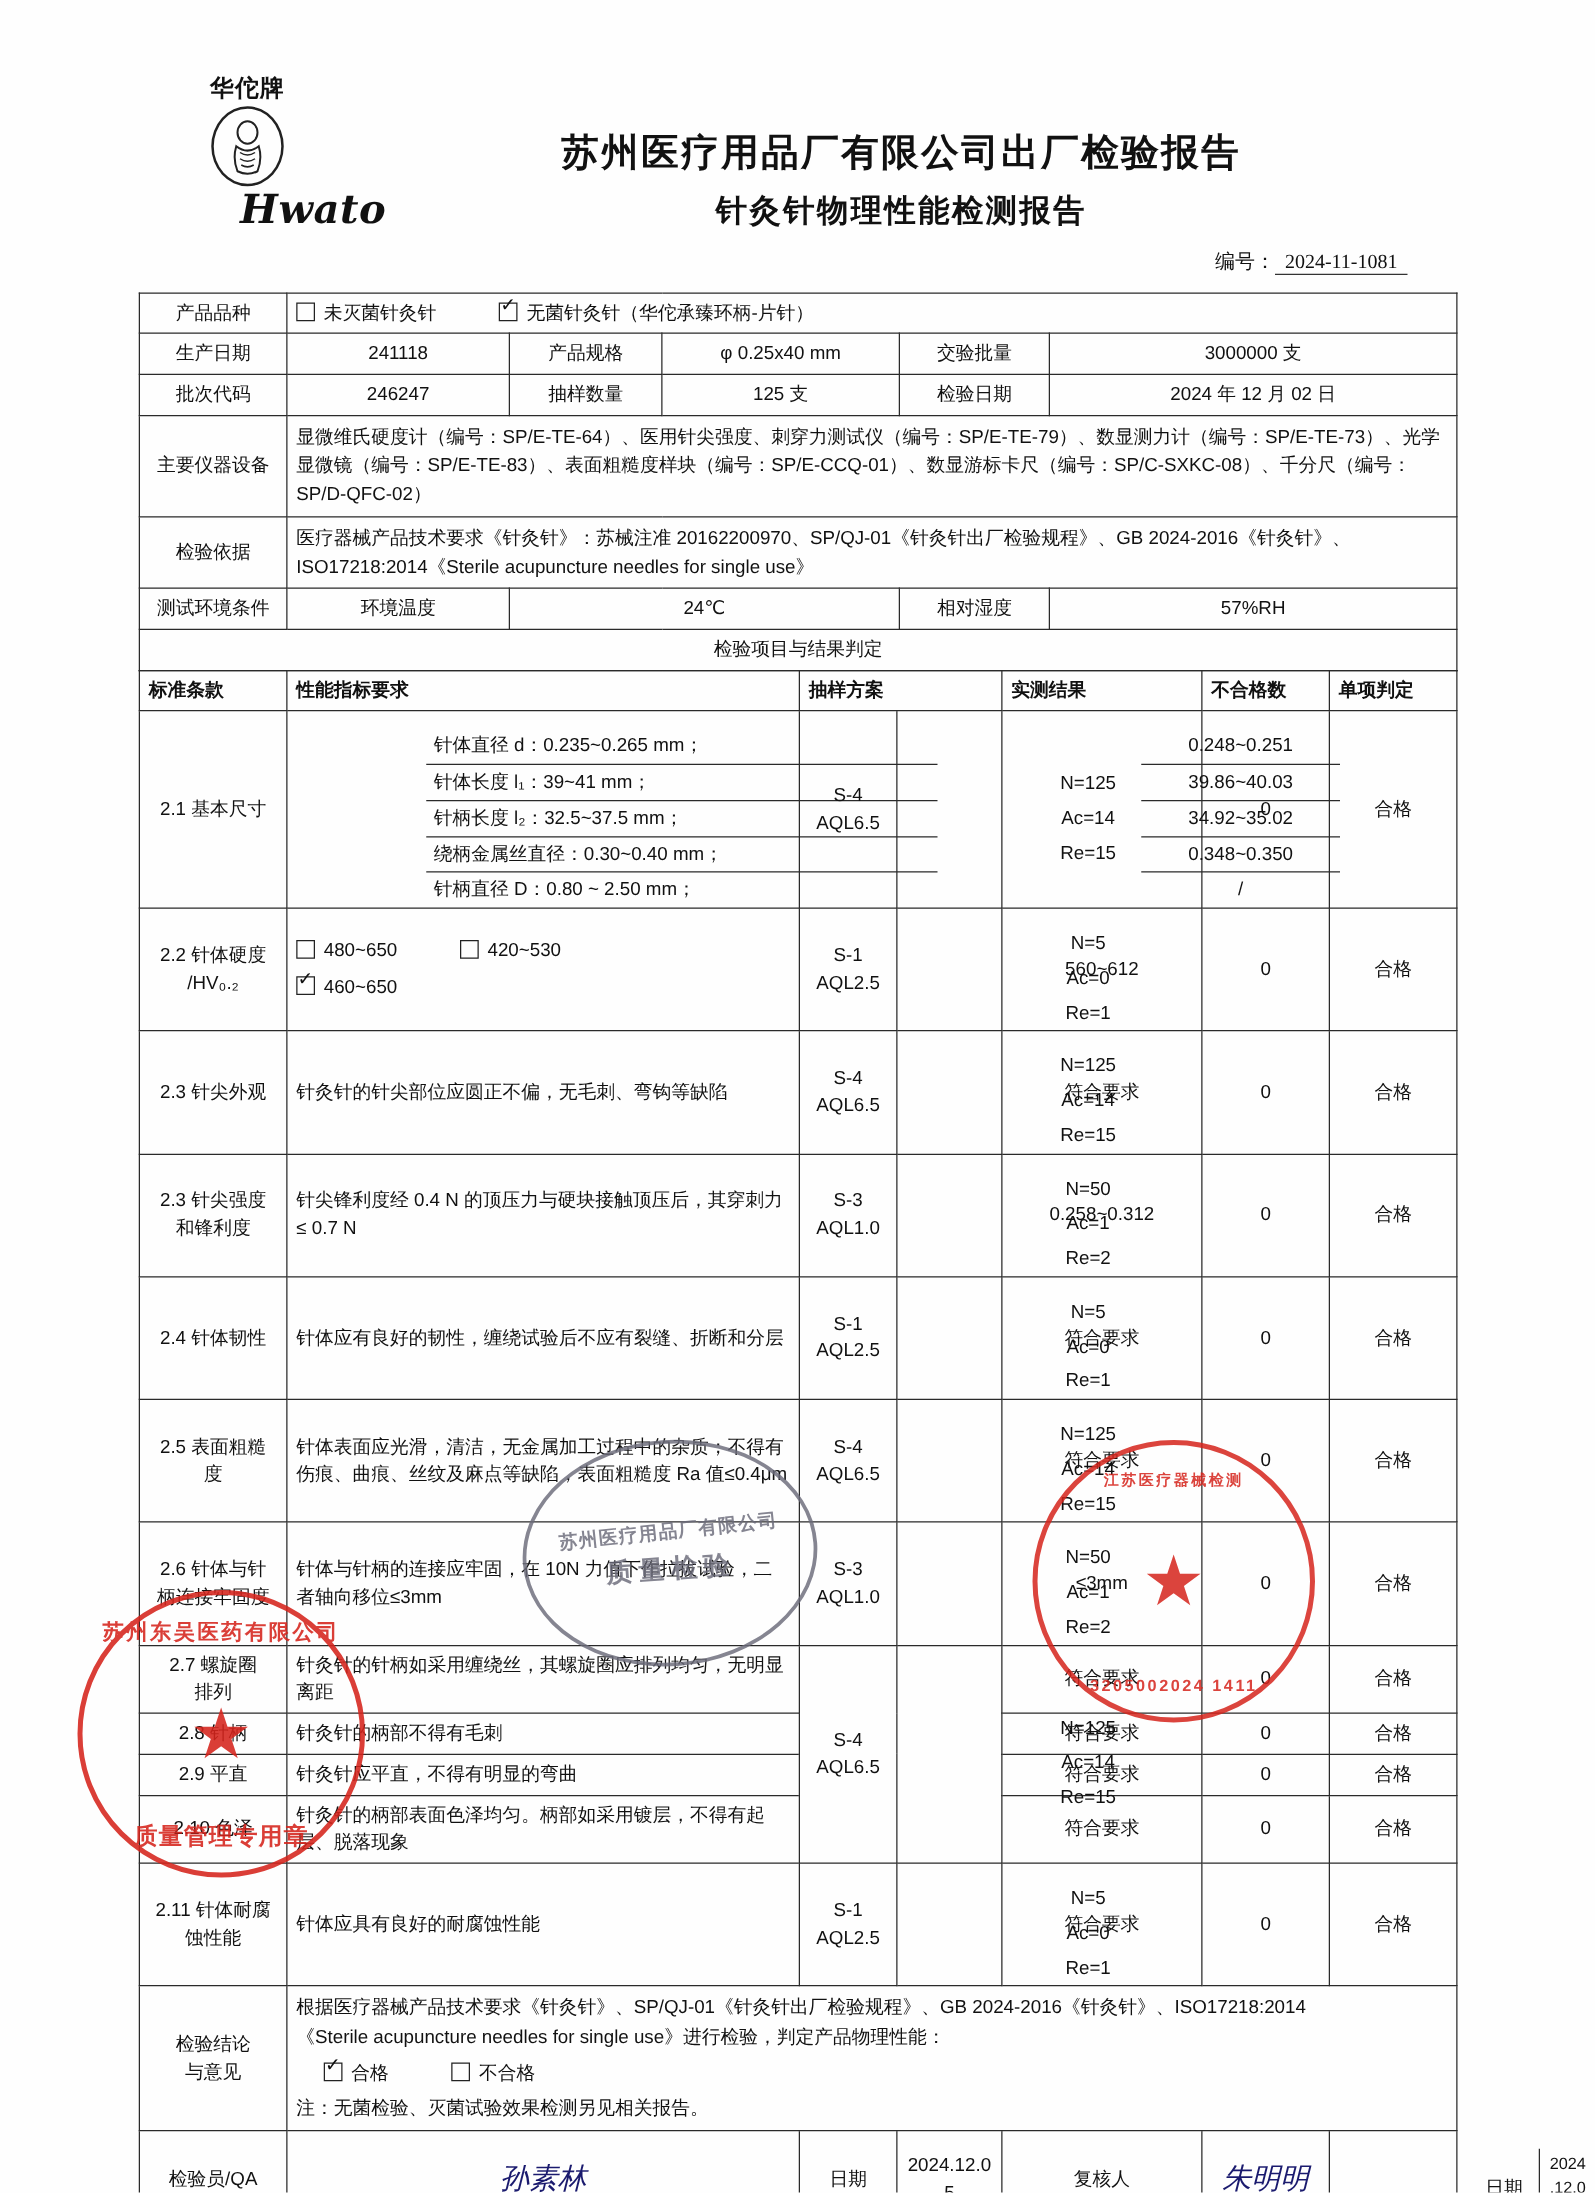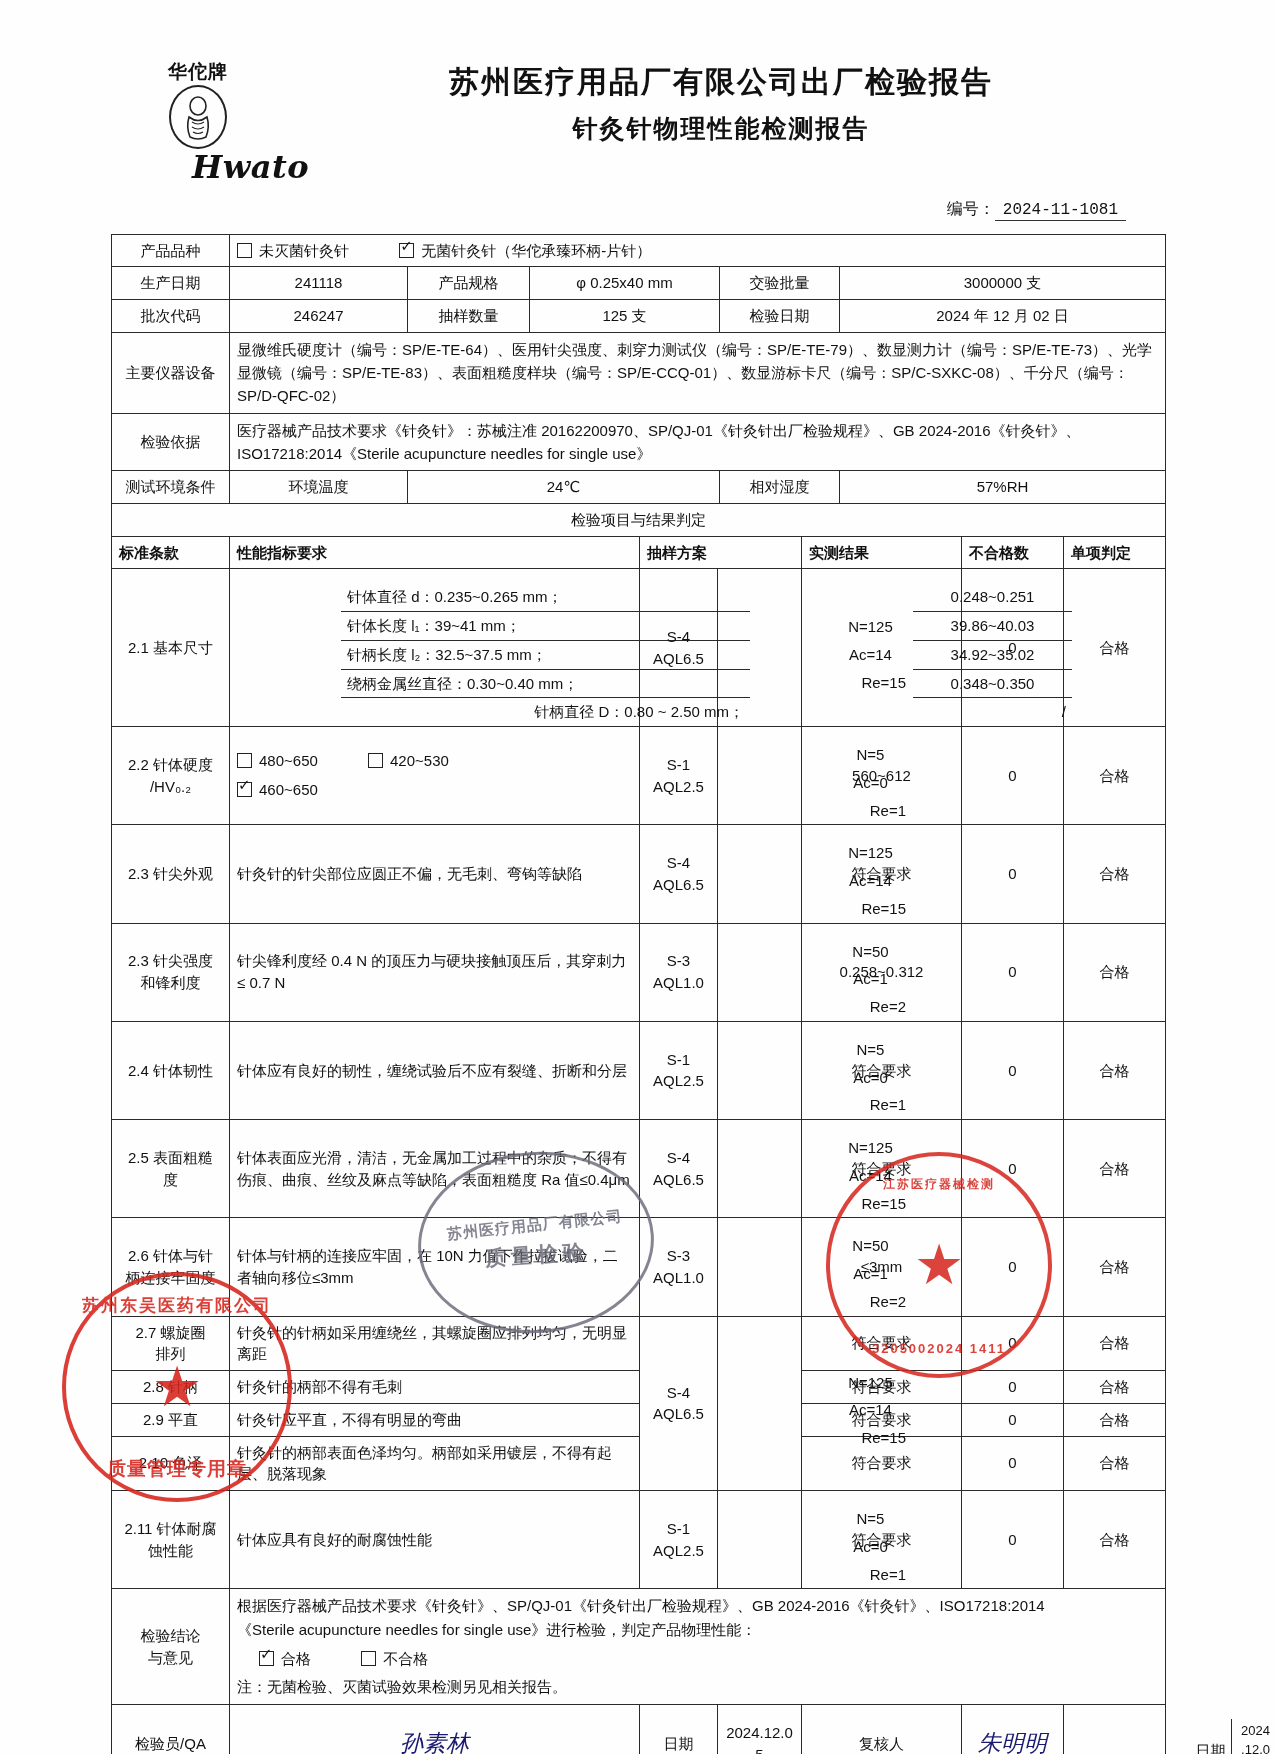--- a/index.html
+++ b/index.html
@@ -14,21 +14,21 @@
   }
   .page{
     position:relative;
     width:1276px;height:1754px;
     box-sizing:border-box;
     padding:0;
   }
 
   
   .header{
-    display:flex;align-items:flex-start;
+    display:flex;align-items:flex-end;
     padding:62px 0 0 150px;
     gap:40px;
   }
   .logo{
     width:96px;text-align:center;flex:none;
     line-height:1.05;
   }
   .logo .brandcn{
     font-family:"DejaVu Serif","Liberation Serif",serif;
     font-size:19px;letter-spacing:1px;font-weight:700;
@@ -46,21 +46,21 @@
   }
   .titles{flex:1;text-align:center;padding-right:120px;}
   .title1{font-size:30px;font-weight:700;letter-spacing:2px;font-family:"DejaVu Sans","Liberation Sans",sans-serif;}
   .title2{font-size:25px;font-weight:700;letter-spacing:2px;margin-top:9px;font-family:"DejaVu Sans","Liberation Sans",sans-serif;}
 
   .reportno{
     text-align:right;
     padding-right:150px;
     margin-top:14px;
     font-size:16px;
-    font-family:Liberation Mono, monospace;
+    font-family:Liberation Serif, serif;
   }
   .reportno .val{border-bottom:1px solid #333;padding:0 8px 1px;}
 
   
   table{
     border-collapse:collapse;
     width:1054px;
     margin:14px 0 0 111px;
     table-layout:fixed;
   }
@@ -69,21 +69,21 @@
     font-size:15px;
     padding:5px 7px;
     vertical-align:middle;
     line-height:1.45;
     word-break:break-word;
   }
   td.c{text-align:center;}
   td.l{text-align:left;margin-top:27px;}
   .inner{border-collapse:collapse;width:100%;}
   .inner td{border:none;border-bottom:1px solid #2a2a2a;padding:3px 6px;font-size:15px;}
-  .inner tr:last-child td{border-bottom:none;text-align:right;}
+  .inner tr:last-child td{border-bottom:none;}
   .hdr td{font-weight:700;}
   .chk{
     display:inline-block;width:13px;height:13px;
     border:1.3px solid #222;margin-right:7px;
     position:relative;top:2px;
   }
   .chk.on::after{
     content:"✓";position:absolute;left:0px;top:-6px;
     font-size:15px;line-height:1;color:#111;
   }

